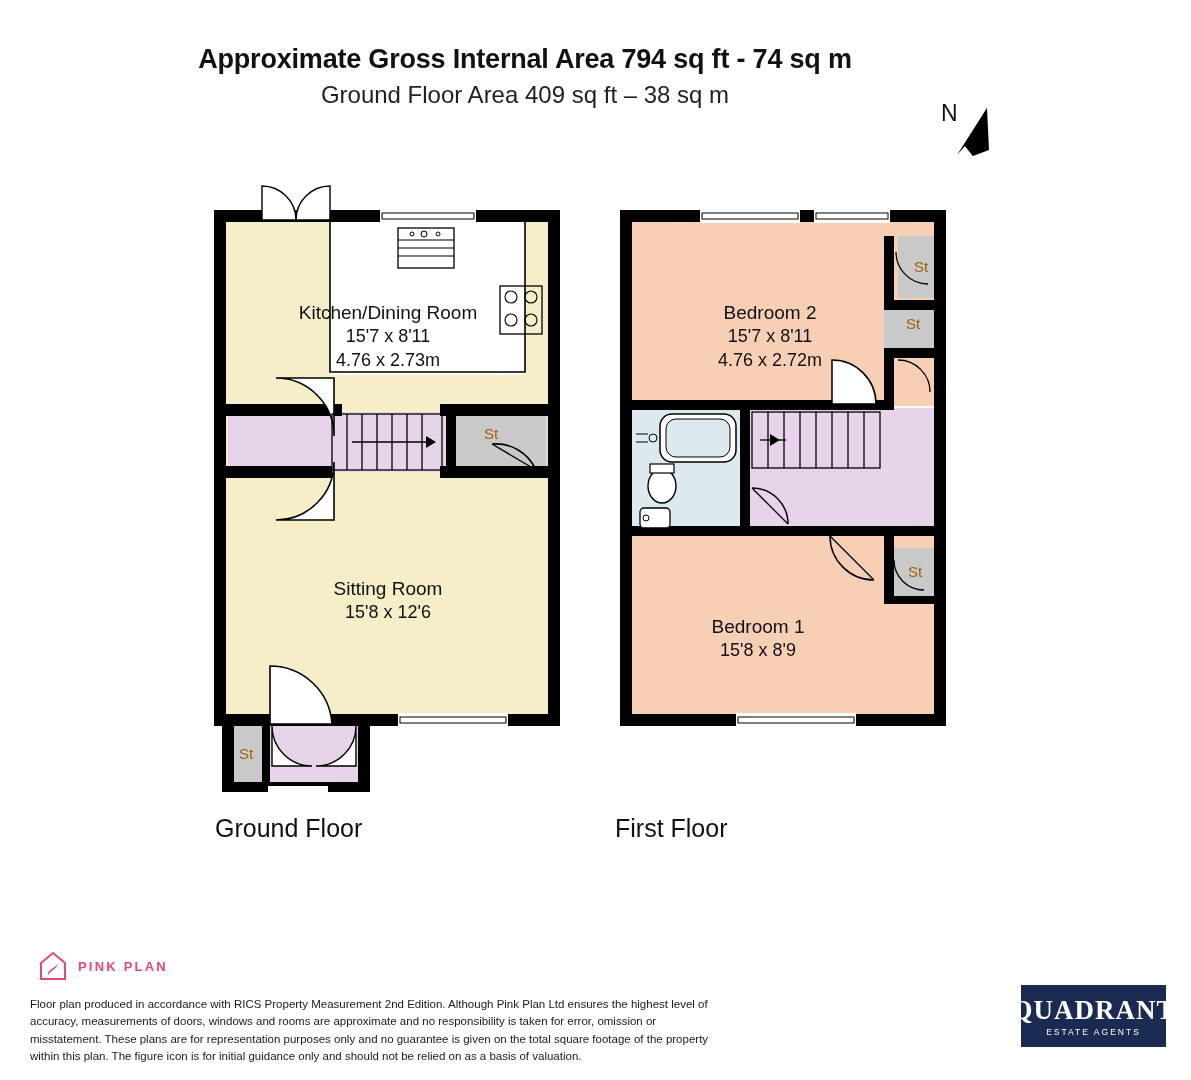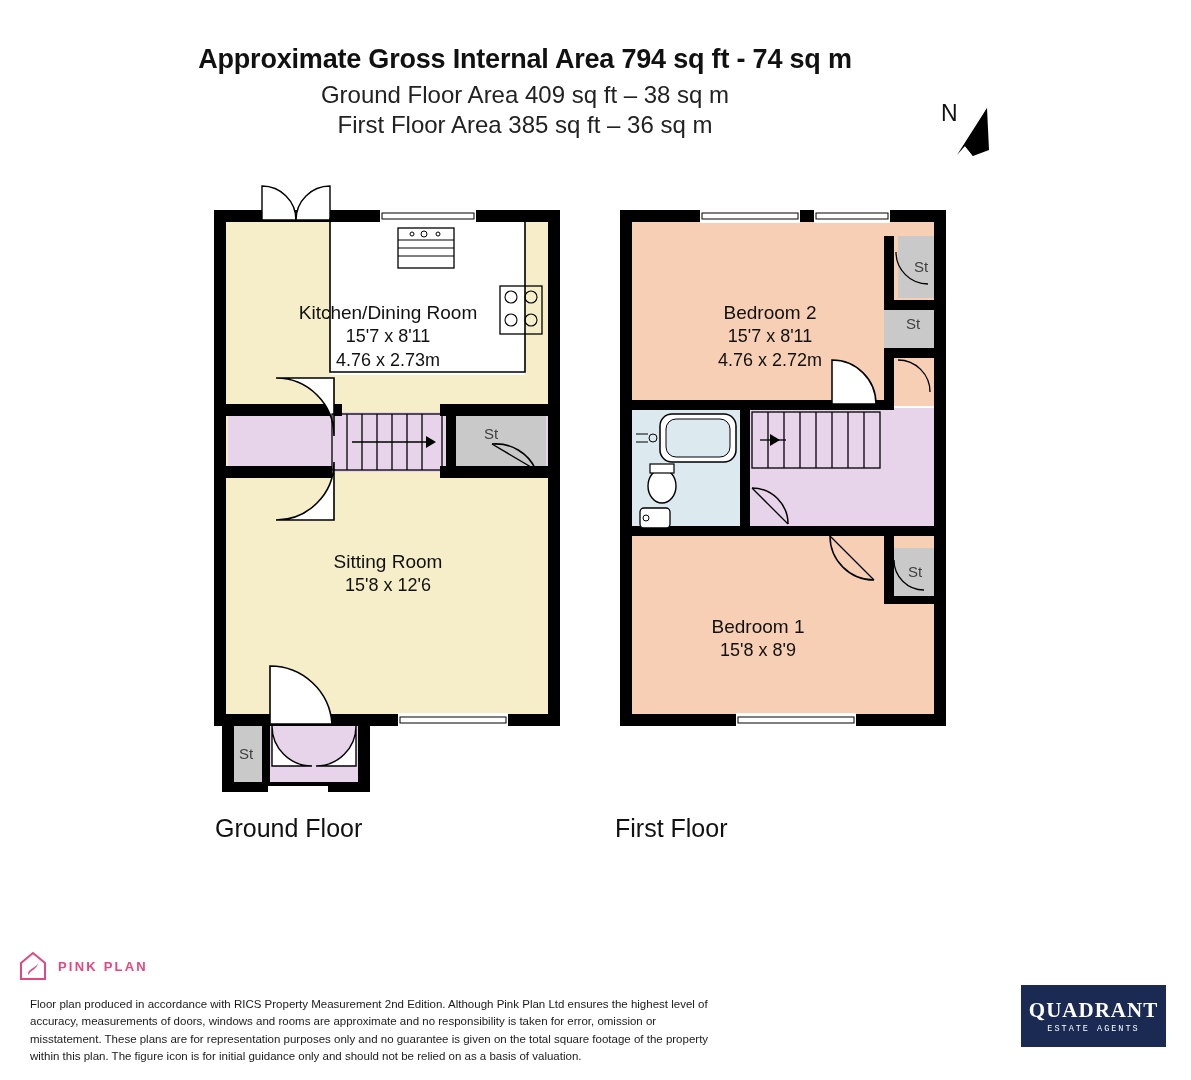--- a/index.html
+++ b/index.html
@@ -76,33 +76,33 @@
   .room-label .nm {
     font-size: 19px;
   }
   .room-label .d1,
   .room-label .d2 {
     font-size: 18px;
   }
   .st-label {
     position: absolute;
     font-size: 15px;
-    color: #404040;
+    color: #a16207;
     text-align: center;
   }
   .floor-caption {
     position: absolute;
     font-size: 25px;
     color: #111;
   }
 
   
   .brand {
     position: absolute;
-    left: 18px;
+    left: 38px;
     top: 950px;
     display: flex;
     align-items: center;
   }
   .brand .brand-text {
     font-size: 13px;
     letter-spacing: 2.2px;
     color: #e0487f;
     margin-left: 10px;
     font-weight: bold;
@@ -124,39 +124,38 @@
     height: 62px;
     background: #1b2a52;
     display: flex;
     flex-direction: column;
     align-items: center;
     justify-content: center;
   }
   .agent-logo .a1 {
     color: #ffffff;
     font-family: "Liberation Serif", serif;
-    font-size: 21px;
+    font-size: 27px;
     letter-spacing: 1px;
     font-weight: bold;
   }
   .agent-logo .a2 {
     color: #ffffff;
-    font-family: Liberation Mono, monospace;
+    font-family: Liberation Sans, sans-serif;
     font-size: 8.5px;
     letter-spacing: 2px;
     margin-top: 1px;
   }
 </style>
 </head>
 <body>
 
 <div class="header">
   <div class="line1">Approximate Gross Internal Area 794 sq ft - 74 sq m</div>
   <div class="line2">Ground Floor Area 409 sq ft – 38 sq m</div>
-  <div class="line3">First Floor Area 385 sq ft – 36 sq m</div>
 </div>
 
 <div class="north">
   <div class="n-label">N</div>
   <svg width="80" height="75">
     <polygon points="52,8 22,55 30,46 38,56" fill="#000000"></polygon>
     <polygon points="52,8 30,46 38,56 54,50" fill="#000000"></polygon>
   </svg>
 </div>
 
@@ -313,21 +312,21 @@
     <circle cx="646" cy="518" r="3" fill="none" stroke="#000" stroke-width="1"></circle>
   </g>
 </svg>
 
 <div class="room-label" style="left:248px; top:280px; width:280px;">
   <div class="nm">Kitchen/Dining Room</div>
   <div class="d1">15'7 x 8'11</div>
   <div class="d2">4.76 x 2.73m</div>
 </div>
 
-<div class="room-label" style="left:248px; top:529px; width:280px;">
+<div class="room-label" style="left:248px; top:556px; width:280px;">
   <div class="nm">Sitting Room</div>
   <div class="d1">15'8 x 12'6</div>
 </div>
 
 <div class="room-label" style="left:640px; top:280px; width:260px;">
   <div class="nm">Bedroom 2</div>
   <div class="d1">15'7 x 8'11</div>
   <div class="d2">4.76 x 2.72m</div>
 </div>
 

